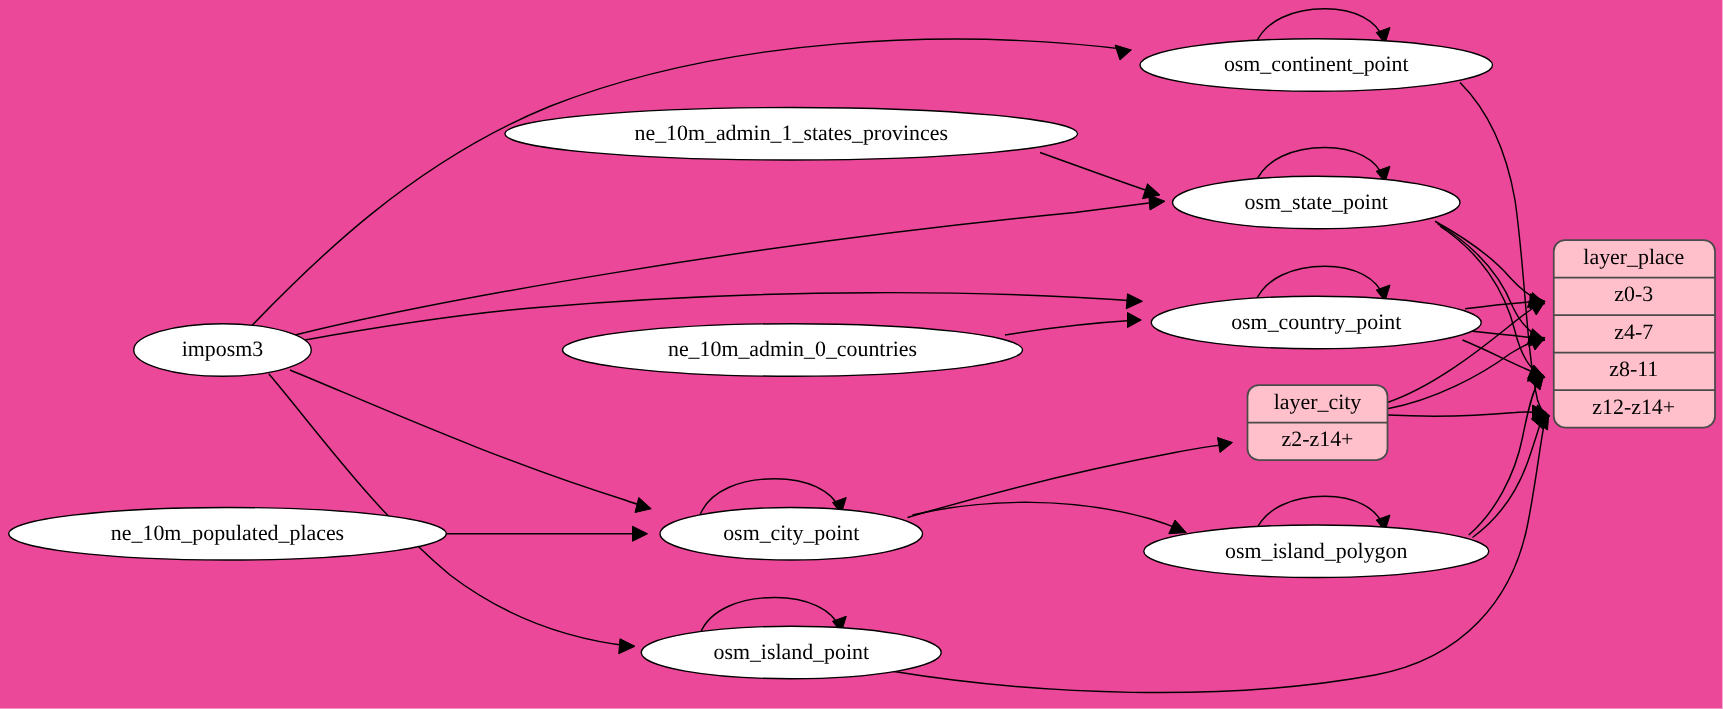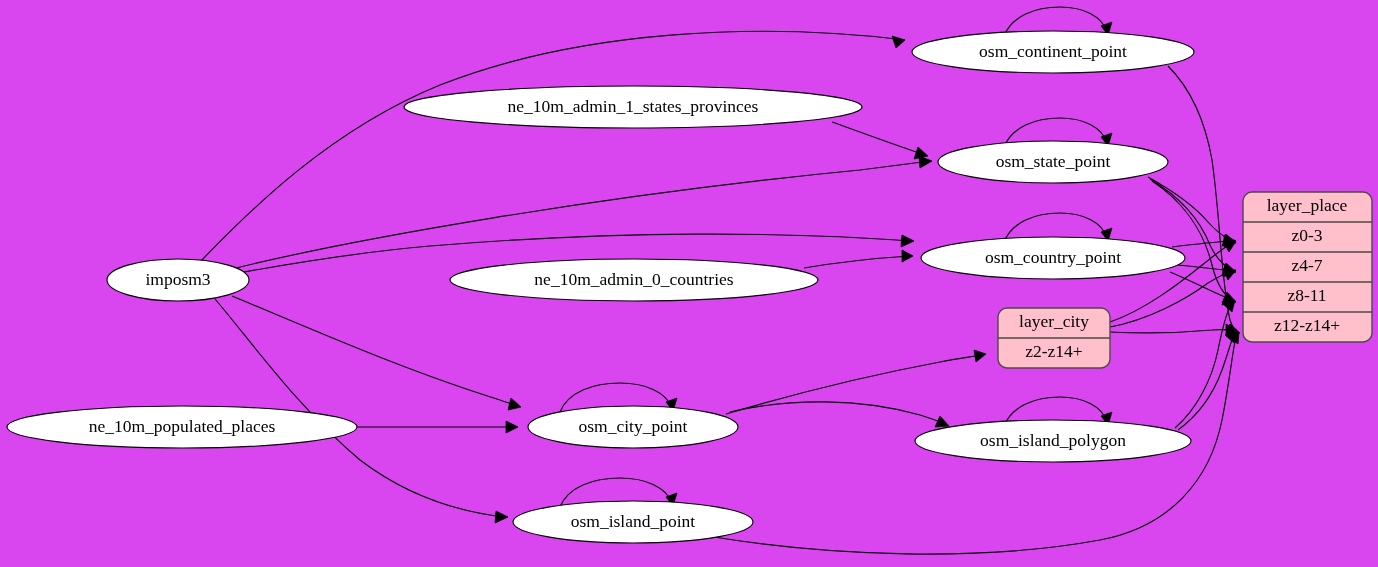--- a/index.html
+++ b/index.html
@@ -4,21 +4,21 @@
 <style>
   html, body {
     margin: 0;
     padding: 0;
     background: #ffffff;
   }
   #diagram-root {
     position: relative;
     width: 1378px;
     height: 567px;
-    background: #d946ef;
+    background: #ec4899;
     font-family: "Liberation Serif", serif;
     overflow: hidden;
   }
   svg#graph {
     display: block;
     width: 1378px;
     height: 567px;
   }
   .node-ellipse {
     fill: #ffffff;

